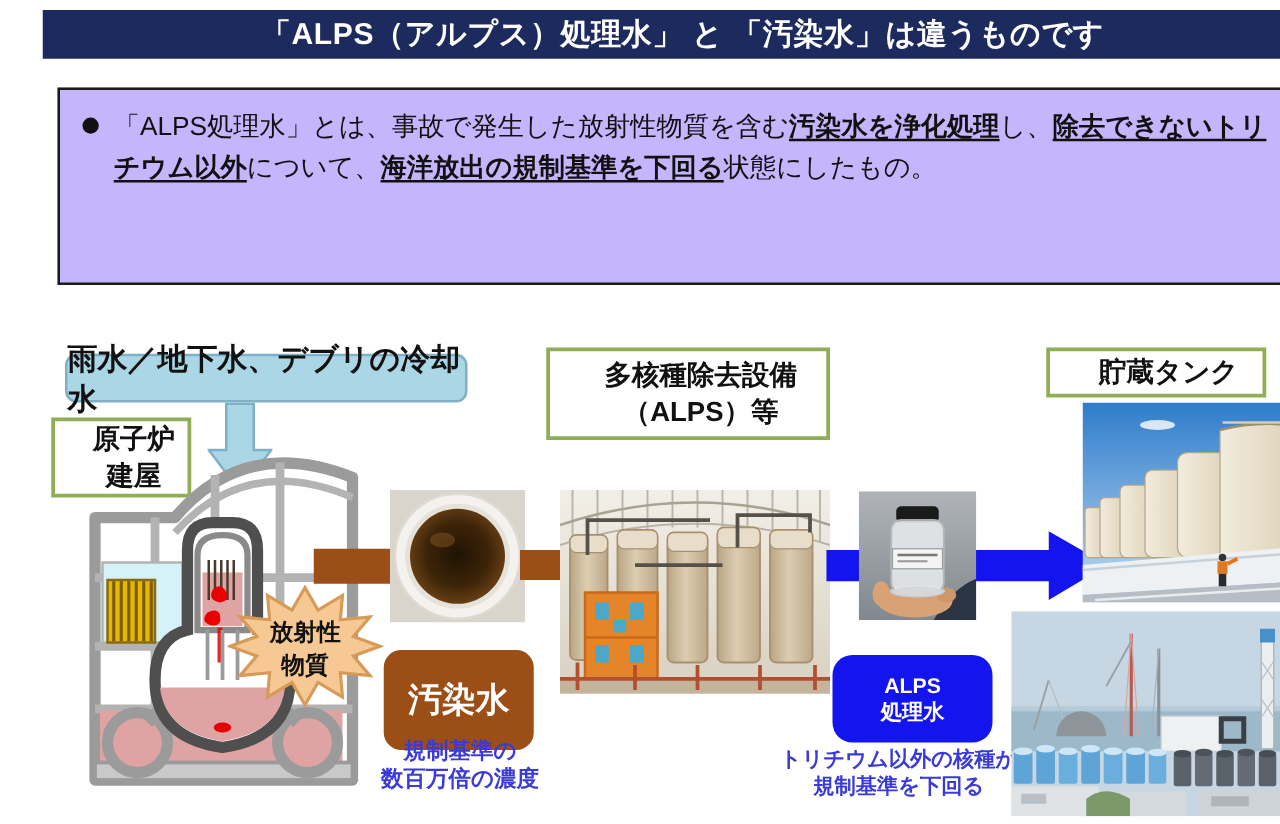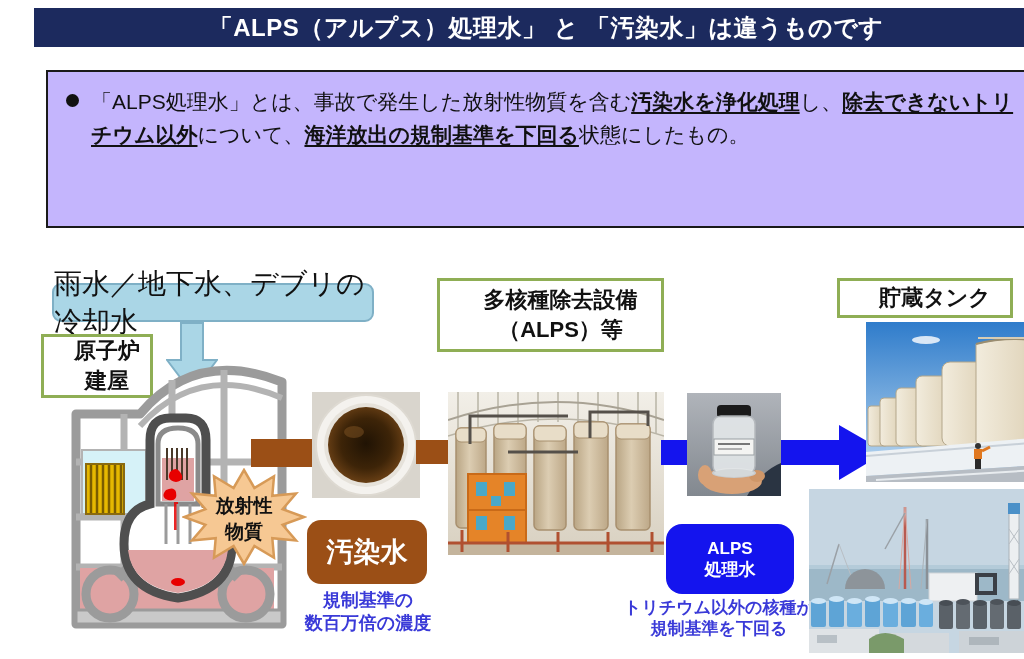--- a/index.html
+++ b/index.html
@@ -20,26 +20,26 @@
   .dot{width:13px;height:13px;border-radius:50%;background:#111;flex:0 0 13px;margin:9px 12px 0 2px;}
   .bullet-text{font-size:21px;line-height:33px;color:#111;}
   .bullet-text .em{font-weight:bold;text-decoration:underline;text-decoration-thickness:2px;text-underline-offset:3px;}
 
   .abs{position:absolute;}
   .green-box{background:#fff;border:3px solid var(--green);color:#111;font-weight:bold;
     display:flex;flex-direction:column;align-items:center;justify-content:center;text-align:center;padding-left:20px;}
   .green-box .ln{font-size:22px;line-height:1.35;}
 
   .cyan-label{left:18px;top:283px;width:322px;height:39px;background:var(--cyan_fill);
-    border:2px solid var(--cyan_border);border-radius:9px;color:#111;font-size:28px;font-weight:normal;
+    border:2px solid var(--cyan_border);border-radius:9px;color:#111;font-size:24px;font-weight:bold;
     display:flex;align-items:center;justify-content:center;}
 
   .pill{border-radius:14px;color:#fff;font-weight:bold;display:flex;flex-direction:column;
     align-items:center;justify-content:center;text-align:center;}
-  .pill-brown{left:273px;top:520px;width:120px;height:64px;background:var(--brown);font-size:27px;}
+  .pill-brown{left:273px;top:520px;width:120px;height:80px;background:var(--brown);font-size:27px;}
   .pill-blue{left:632px;top:524px;width:128px;height:70px;background:var(--blue);font-size:17px;line-height:1.25;border-radius:16px;}
 
   .caption{color:var(--blue_text);font-weight:bold;text-align:center;line-height:1.25;}
   .caption1{left:250px;top:589px;width:168px;font-size:18px;}
   .caption2{left:590px;top:597px;width:190px;font-size:17px;}
 
   .brown-rect{left:217px;top:439px;width:63px;height:28px;background:var(--brown);}
   svg{display:block;}
 </style>
 </head>

